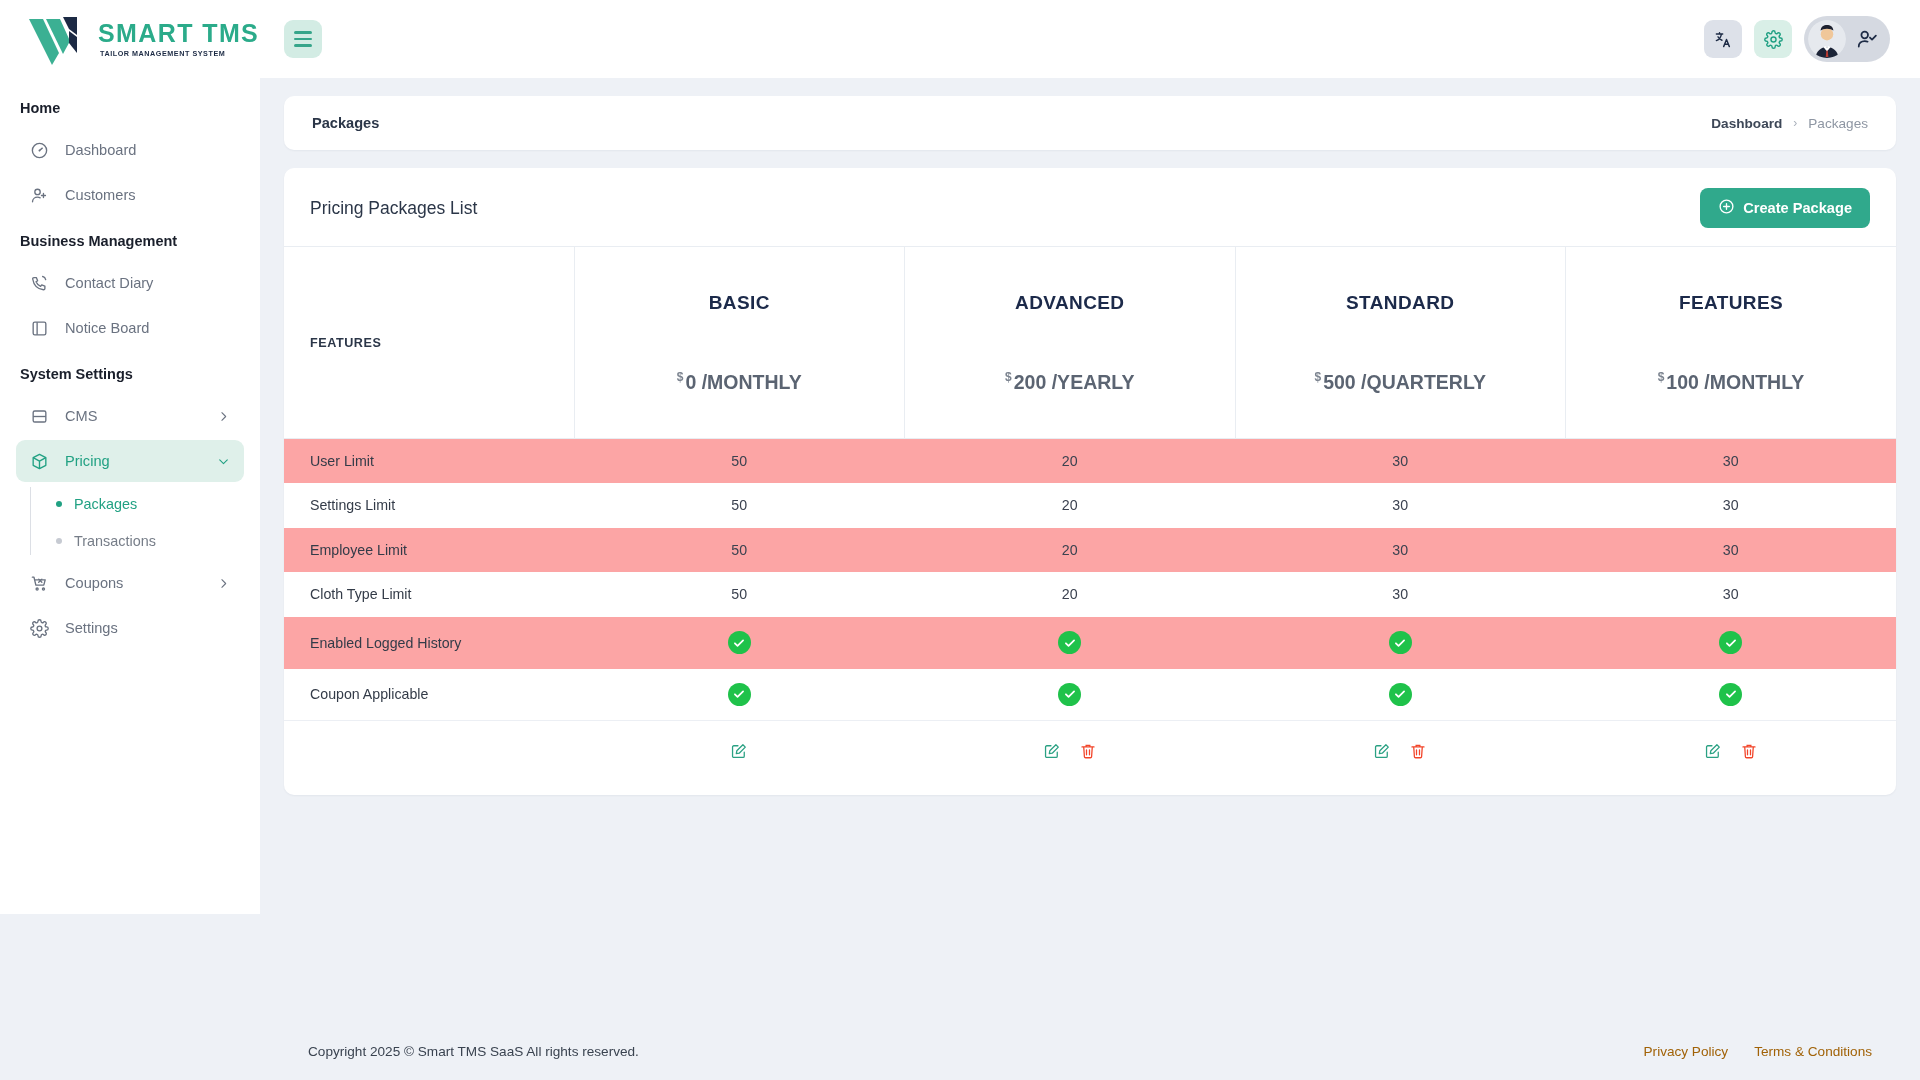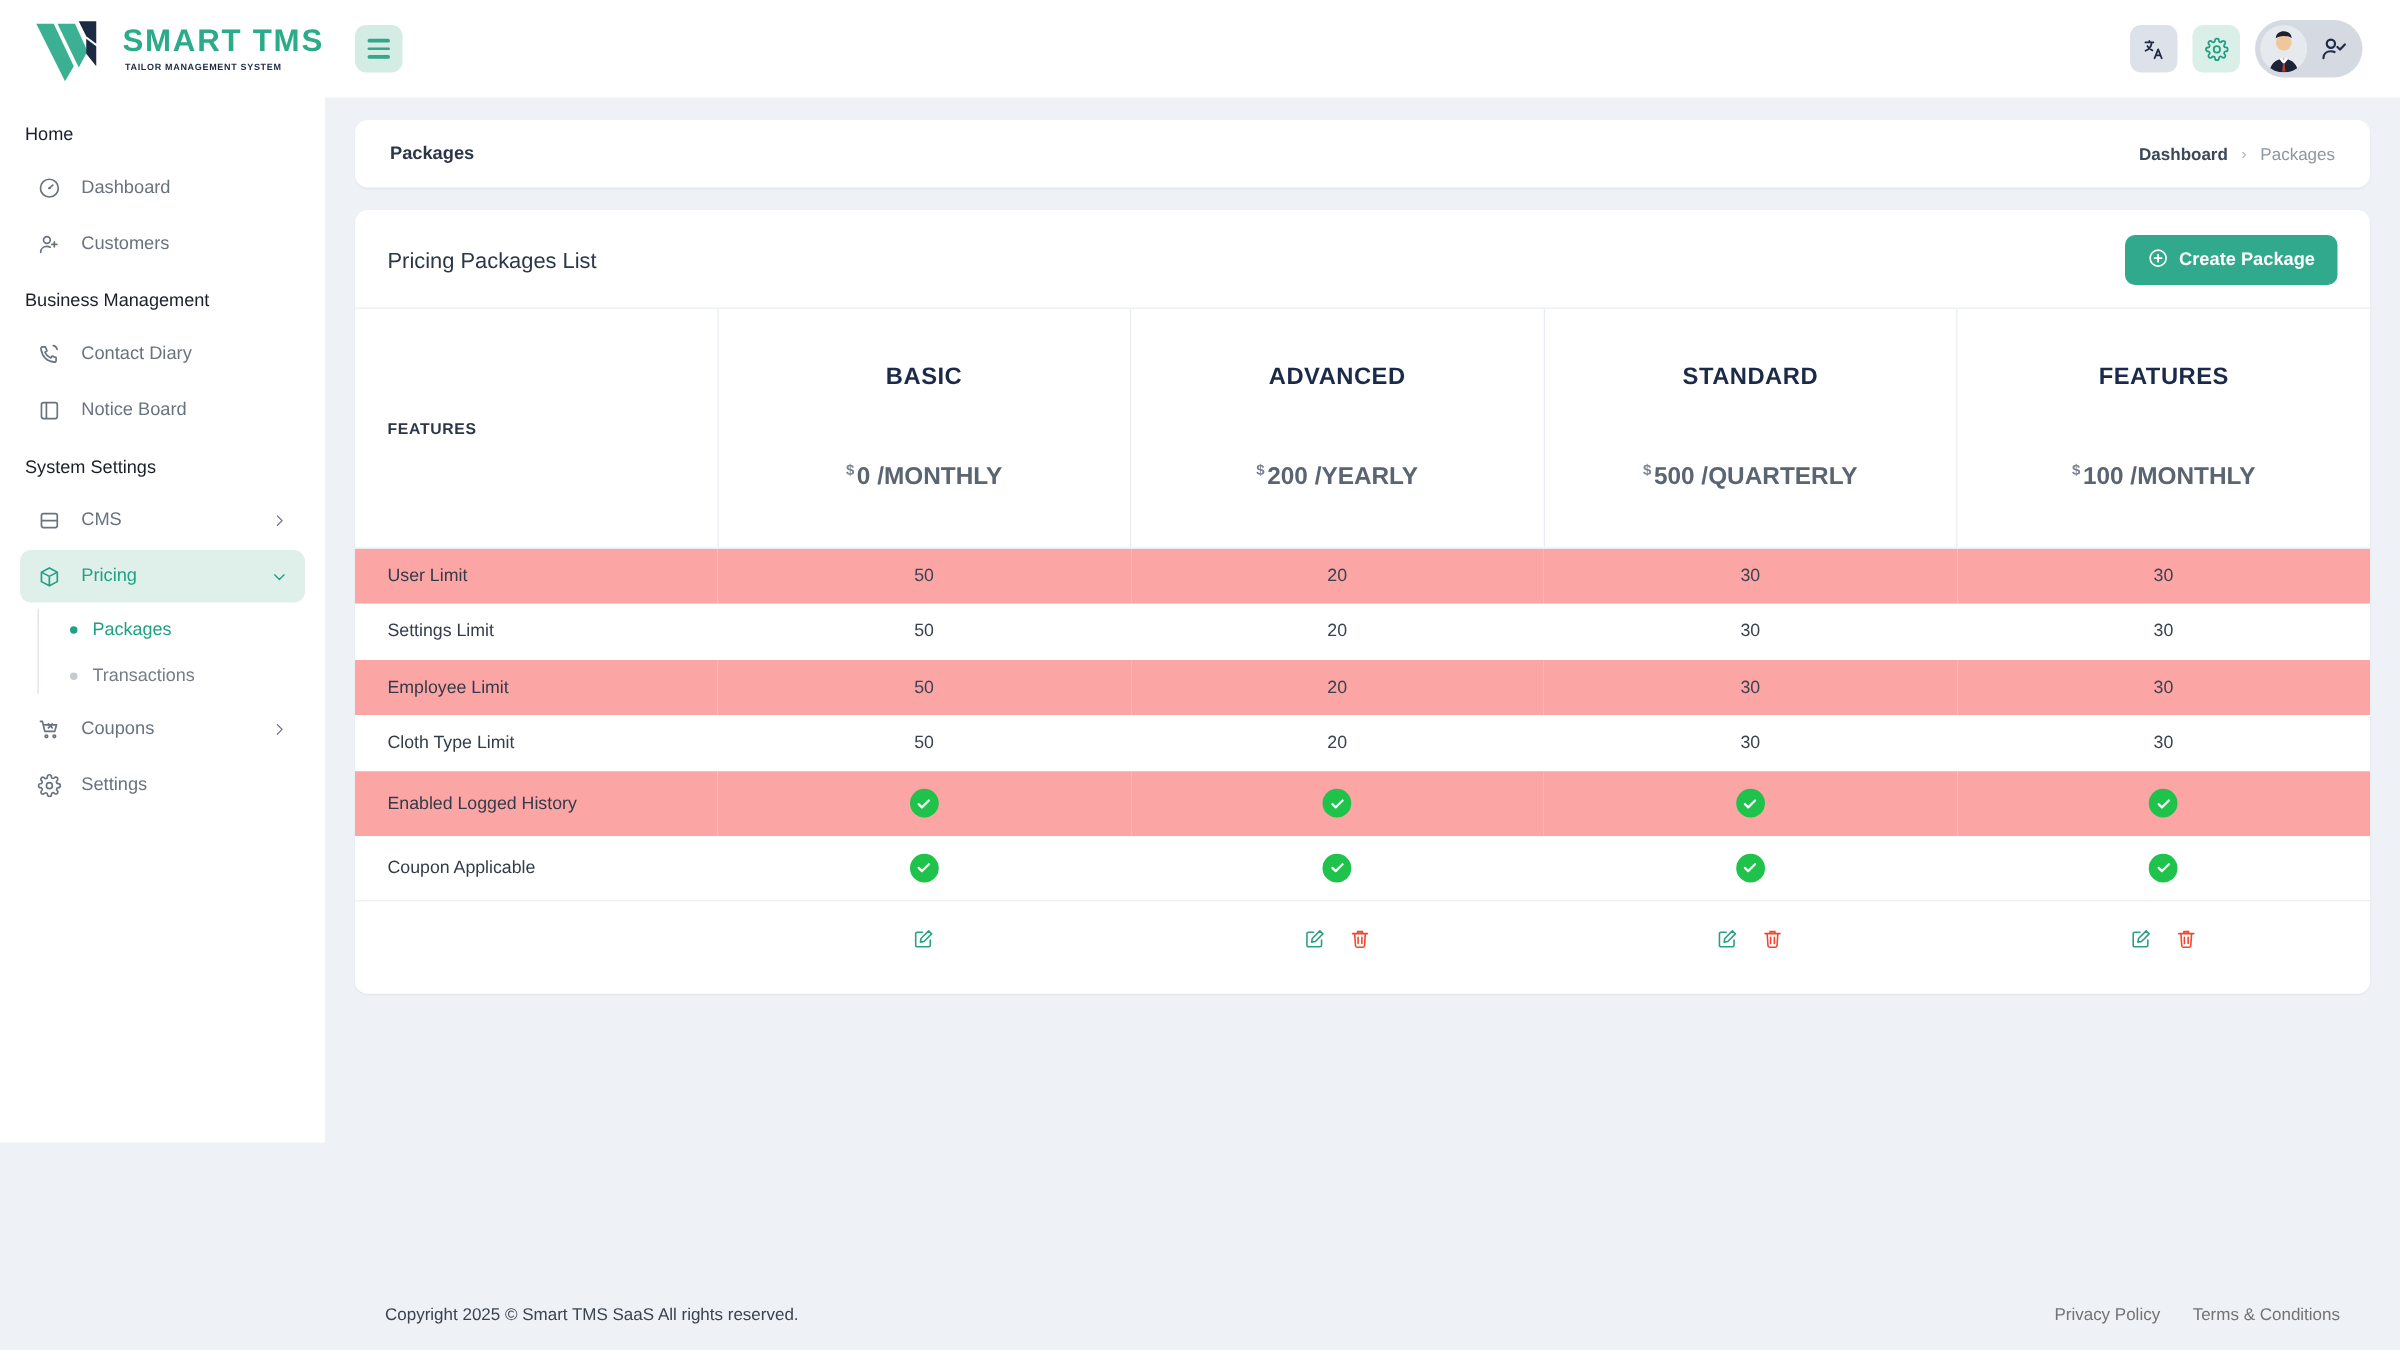--- a/index.html
+++ b/index.html
@@ -24,21 +24,21 @@
   .logo-text { display: flex; flex-direction: column; line-height: 1; }
   .logo-title {
     font-size: 25px; font-weight: 700; letter-spacing: 1.4px; color: #2bab8a;
   }
   .logo-sub {
     font-size: 7.2px; font-weight: 600; letter-spacing: 0.55px;
     color: #1c2a44; margin-top: 4px; padding-left: 2px;
   }
   .nav { padding: 8px 0 0 0; }
   .nav-section {
-    font-size: 14.5px; font-weight: 400; color: #1a1f2b;
+    font-size: 14.5px; font-weight: 700; color: #1a1f2b;
     padding: 14px 0 10px 20px;
   }
   .nav-item {
     display: flex; align-items: center; height: 42px;
     margin: 3px 16px; padding: 0 14px; border-radius: 9px;
     color: #6a7280; font-size: 14.6px; cursor: pointer; gap: 16px;
     position: relative;
   }
   .nav-item .ico { width: 19px; height: 19px; flex: 0 0 19px; display:flex; align-items:center; justify-content:center; }
   .nav-item .ico svg { width: 19px; height: 19px; display:block; }
@@ -148,21 +148,21 @@
   .act { cursor: pointer; display: inline-flex; }
   .act svg { width: 18px; height: 18px; display: block; }
   .act.edit { color: #2aa183; }
   .act.del { color: #f2452a; }
 
   .footer {
     height: 58px; flex: 0 0 58px; display: flex; align-items: center;
     padding: 0 48px 0 48px; font-size: 13.6px; color: #3a4350; background: #eef1f6;
   }
   .footer .links { margin-left: auto; display: flex; gap: 26px; }
-  .footer .links span { cursor: pointer; color: #737373; }
+  .footer .links span { cursor: pointer; color: #a16207; }
 </style>
 </head>
 <body>
 
 <aside class="sidebar">
   <div class="logo-wrap">
     <span class="logo-mark">
       <svg viewBox="0 0 62 52" xmlns="http://www.w3.org/2000/svg">
         <path d="M3 6 L17 6 L33 40 L26 52 Z" fill="#3bb093"></path>
         <path d="M20 6 L34 6 L44 28 L37 41 Z" fill="#3bb093"></path>

